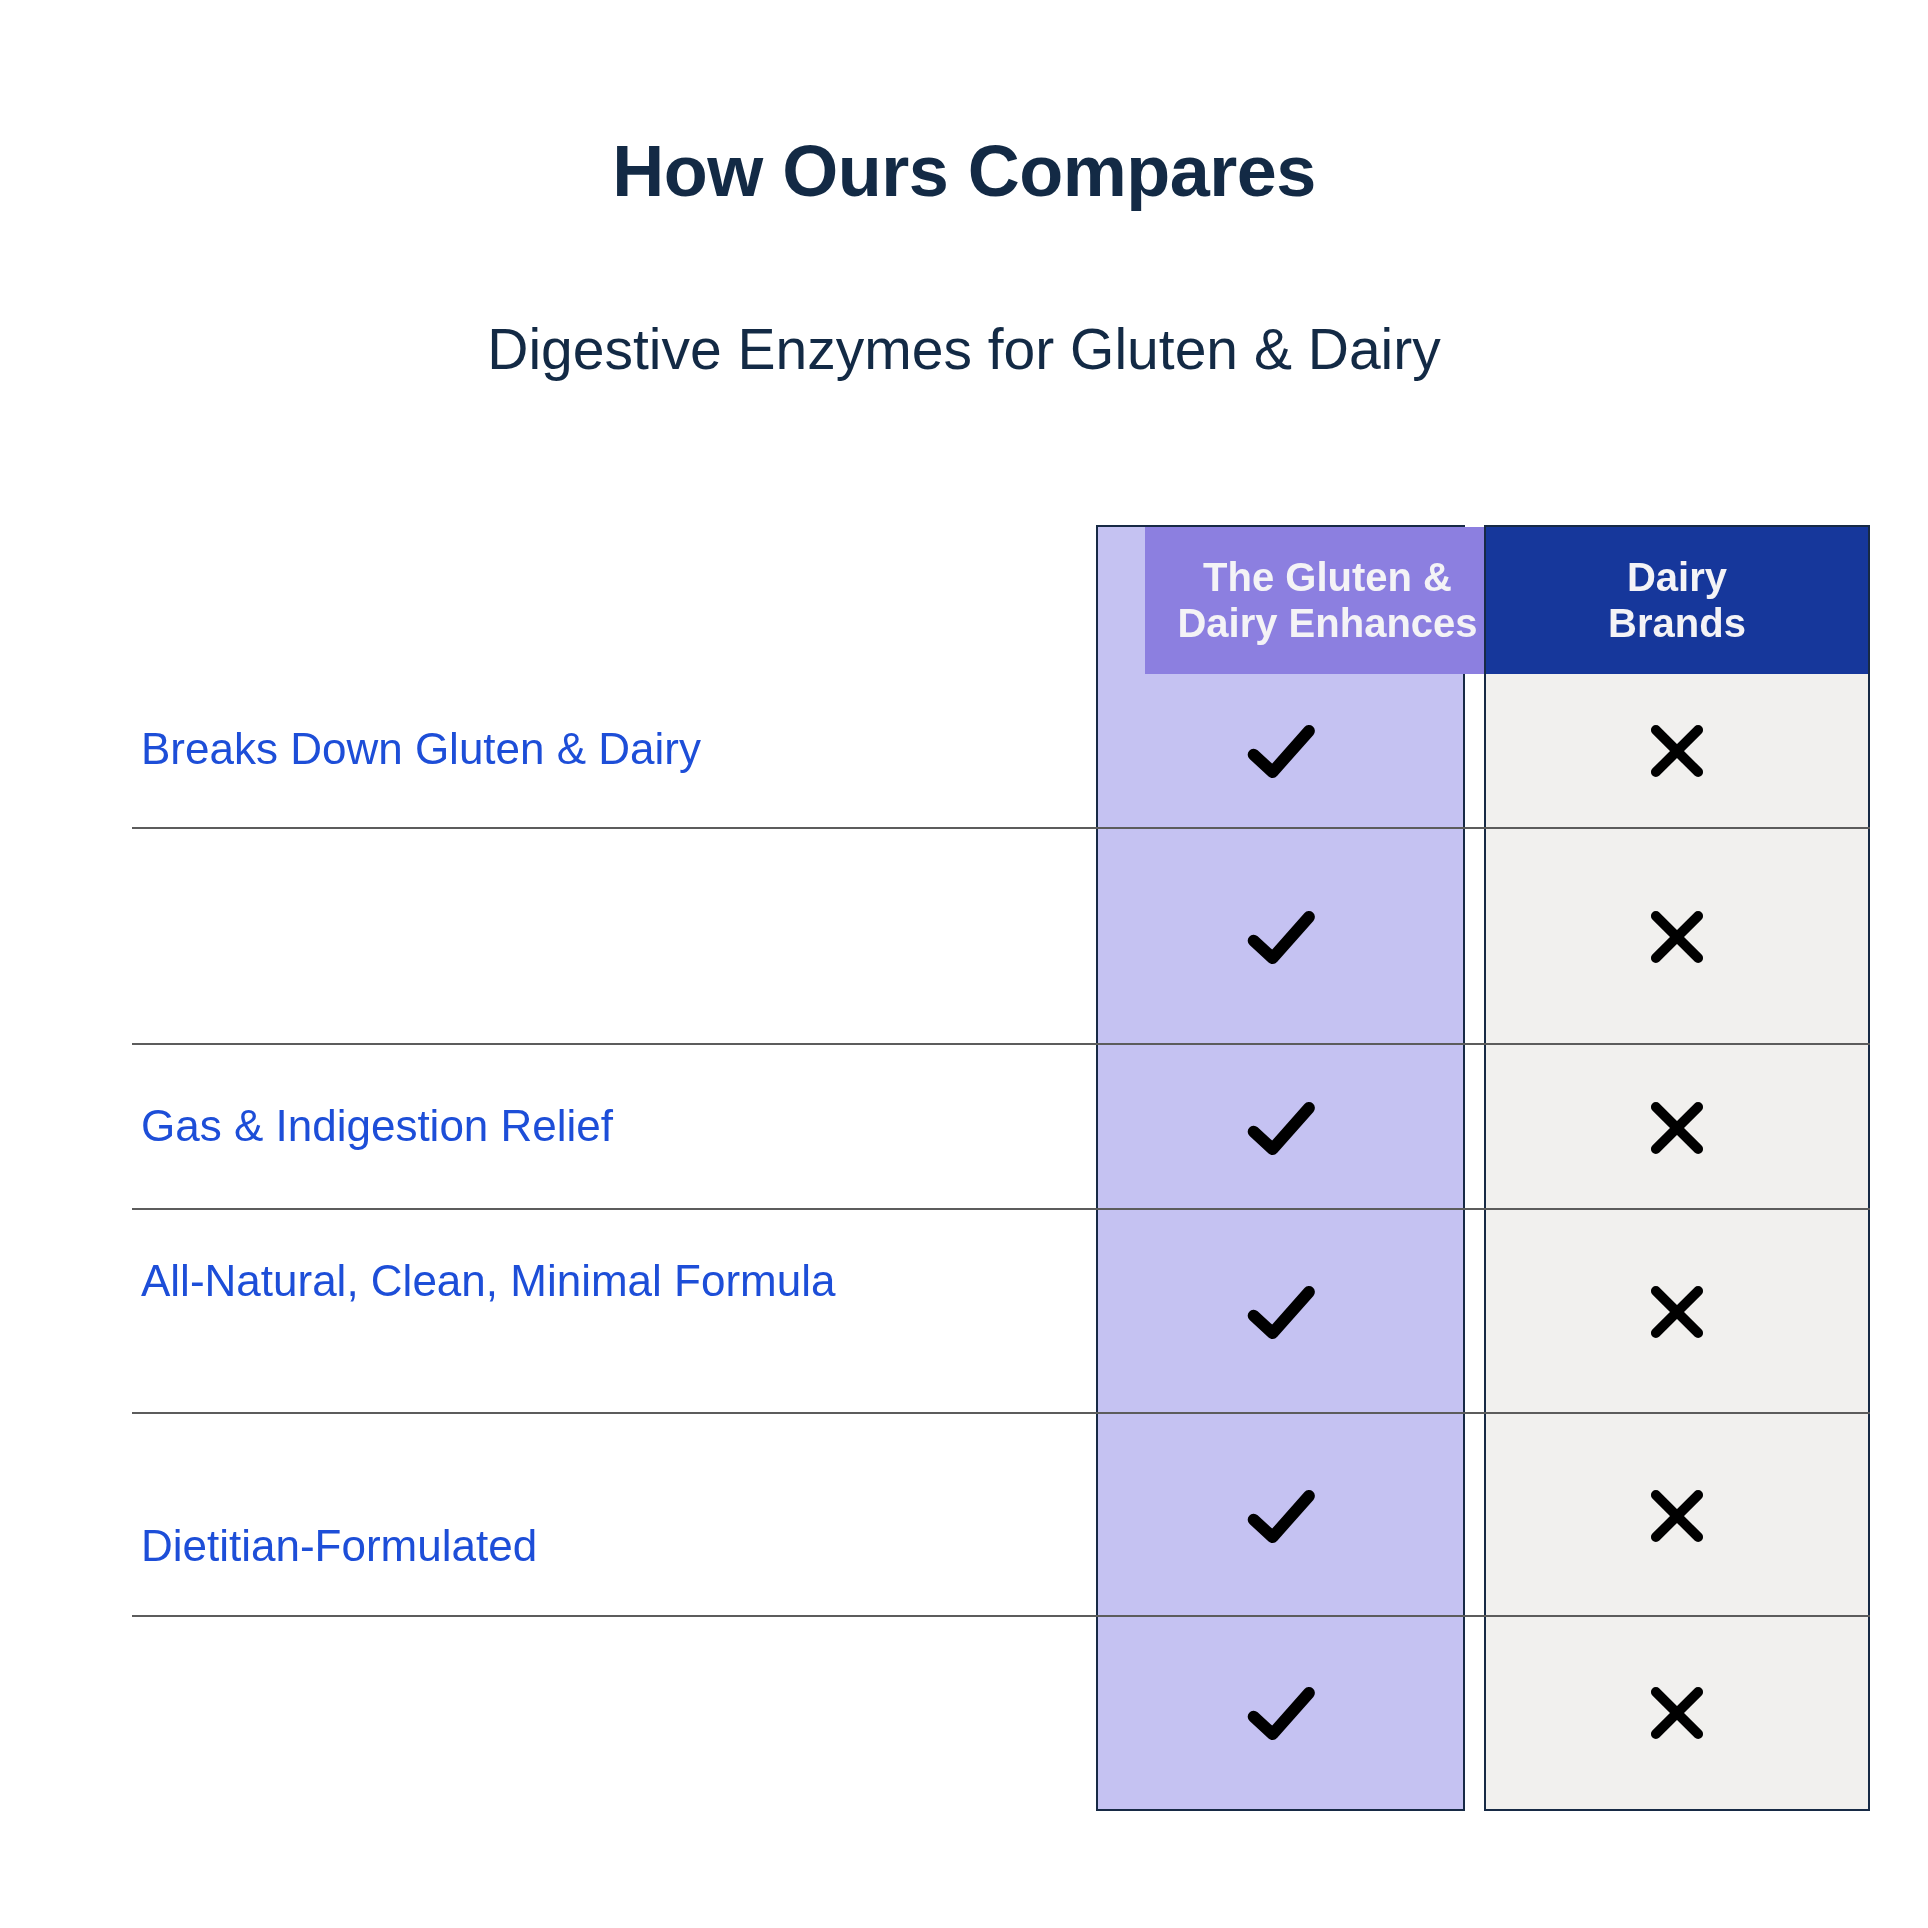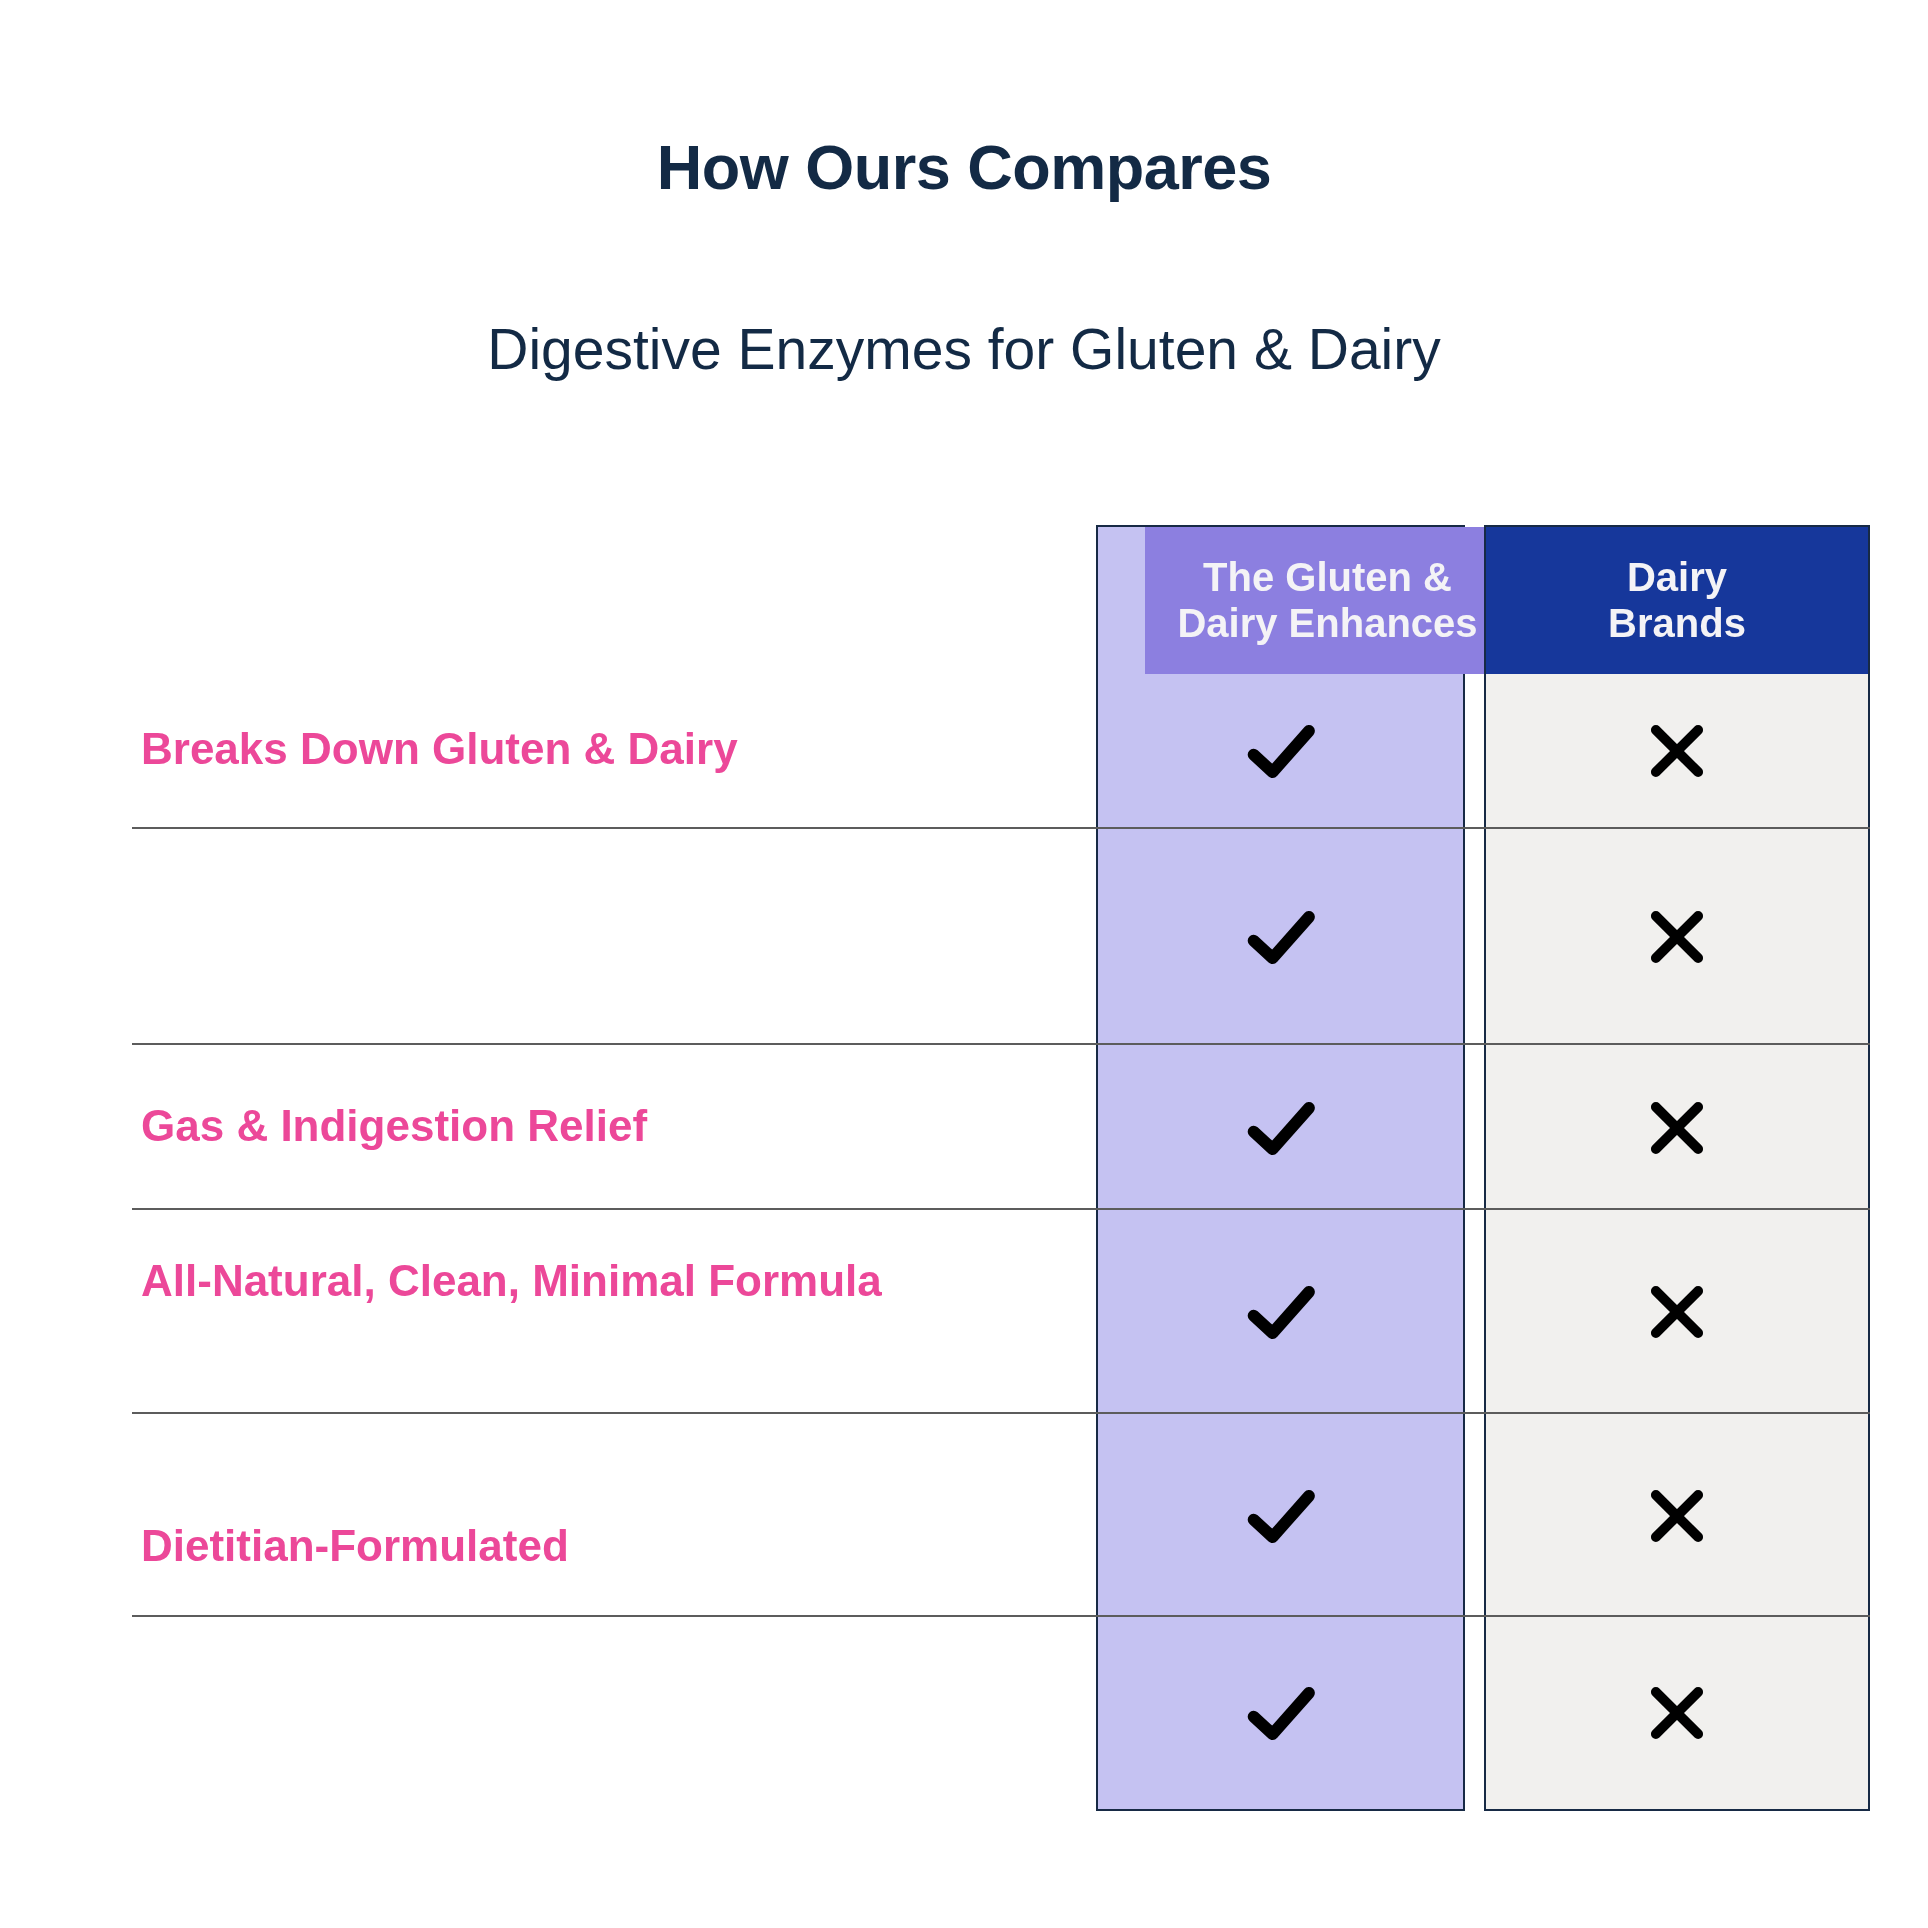--- a/index.html
+++ b/index.html
@@ -21,21 +21,21 @@
     background: #FFFFFF;
   }
 
   
   .page-title {
     position: absolute;
     left: 0;
     top: 134px;
     width: 1928px;
     text-align: center;
-    font-size: 63px;
+    font-size: 72px;
     line-height: 1.05;
     font-weight: 700;
     letter-spacing: -0.5px;
     color: #132A45;
     white-space: nowrap;
   }
   .page-subtitle {
     position: absolute;
     left: 0;
     top: 318px;
@@ -107,22 +107,22 @@
     width: 942px;
     height: 1286px;
   }
 
   .row-label {
     position: absolute;
     left: 0;
     width: 942px;
     font-size: 44px;
     line-height: 1.15;
-    color: #ec4899;
-    font-weight: 700;
+    color: #1d4ed8;
+    font-weight: 400;
     white-space: nowrap;
   }
 
   
   .divider {
     position: absolute;
     left: 132px;
     width: 1738px;
     height: 1.9px;
     background: #5C5C5C;

